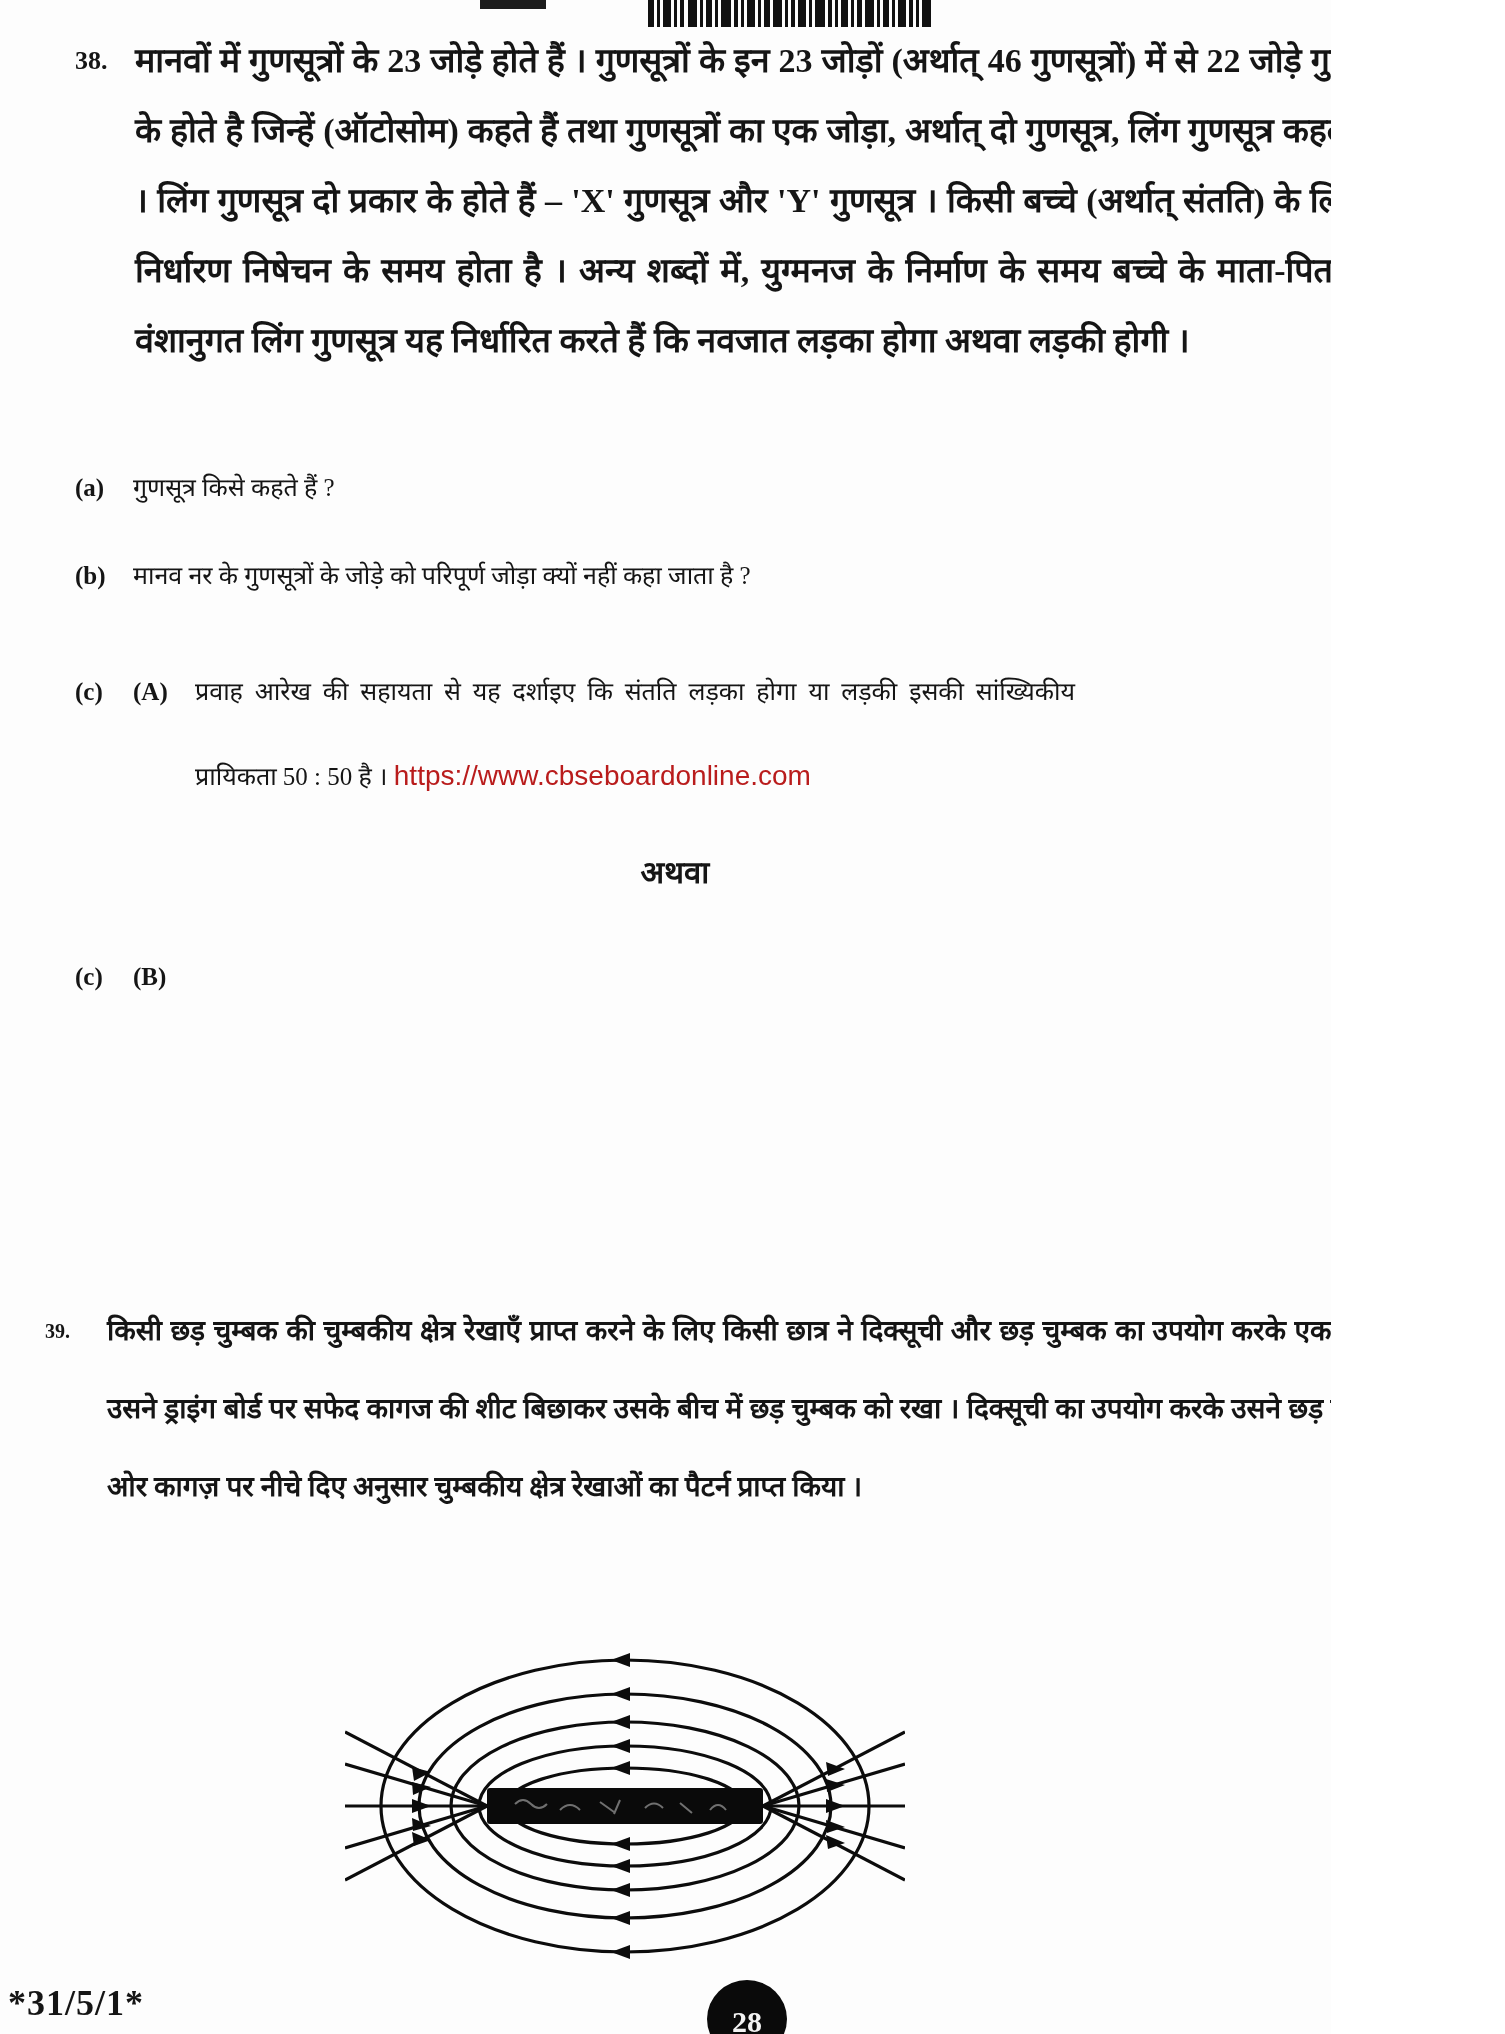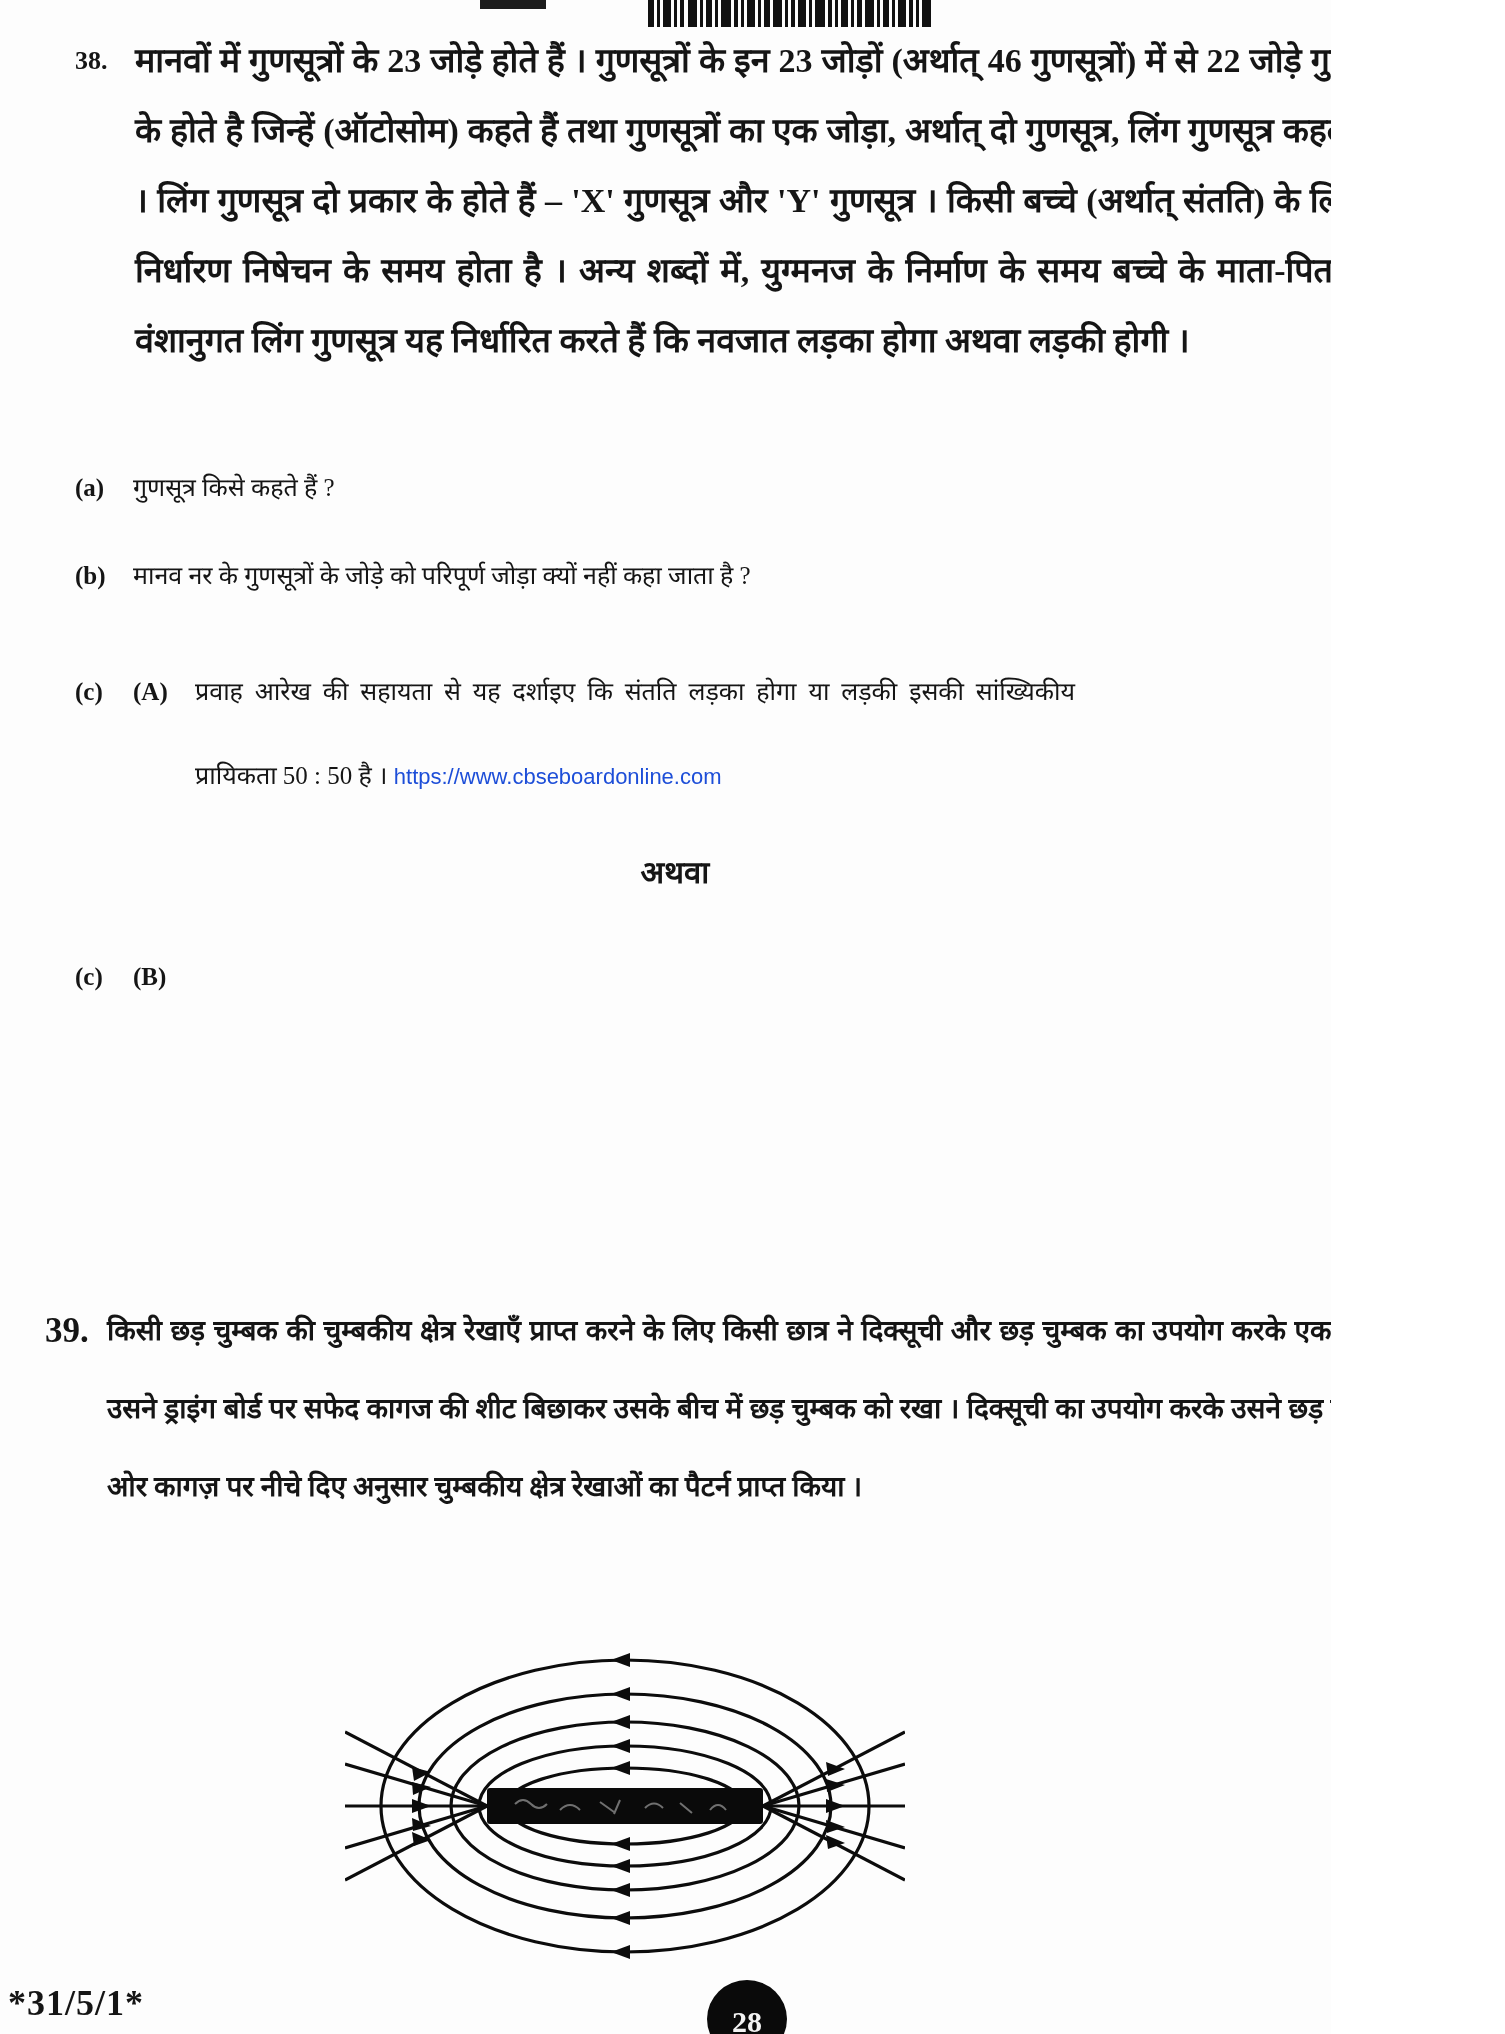--- a/index.html
+++ b/index.html
@@ -30,30 +30,30 @@
   .part-text{flex:1;font-size:25px;line-height:40px;font-weight:500;}
   .part-a{margin-top:92px;}
   .part-b{margin-top:48px;}
   .part-ca{margin-top:54px;}
   .part-cb{margin-top:42px;}
   .two-line .part-label,.two-line .part-sub{line-height:84px;}
   .two-line .part-text{line-height:84px;max-width:1150px;text-align:justify;}
   .part-ca .part-text{max-width:880px;}
   .watermark{
     font-family:"Liberation Sans","DejaVu Sans",sans-serif;
-    font-size:22px;color:#1d4ed8;white-space:nowrap;font-weight:400;
+    font-size:28px;color:#b91c1c;white-space:nowrap;font-weight:400;
   }
   .or-label{
     margin-top:34px;margin-left:120px;width:960px;text-align:center;
     font-size:31px;font-weight:bold;line-height:40px;
   }
 
   
   .q39{position:absolute;left:45px;top:1292px;width:1430px;}
-  .q39 .q-num{flex:0 0 62px;font-size:35px;line-height:78px;}
+  .q39 .q-num{flex:0 0 62px;font-size:20px;line-height:78px;}
   .q39 .q-body{flex:1;font-size:28px;line-height:78px;text-align:justify;font-weight:bold;}
 
   
   .figure{position:absolute;left:345px;top:1628px;width:560px;height:362px;}
 
   
   .set-code{position:absolute;left:8px;top:1982px;font-size:36px;font-weight:bold;letter-spacing:1px;}
   .page-badge{
     position:absolute;left:707px;top:1980px;width:80px;height:78px;
     background:#0a0a0a;border-radius:50%;

